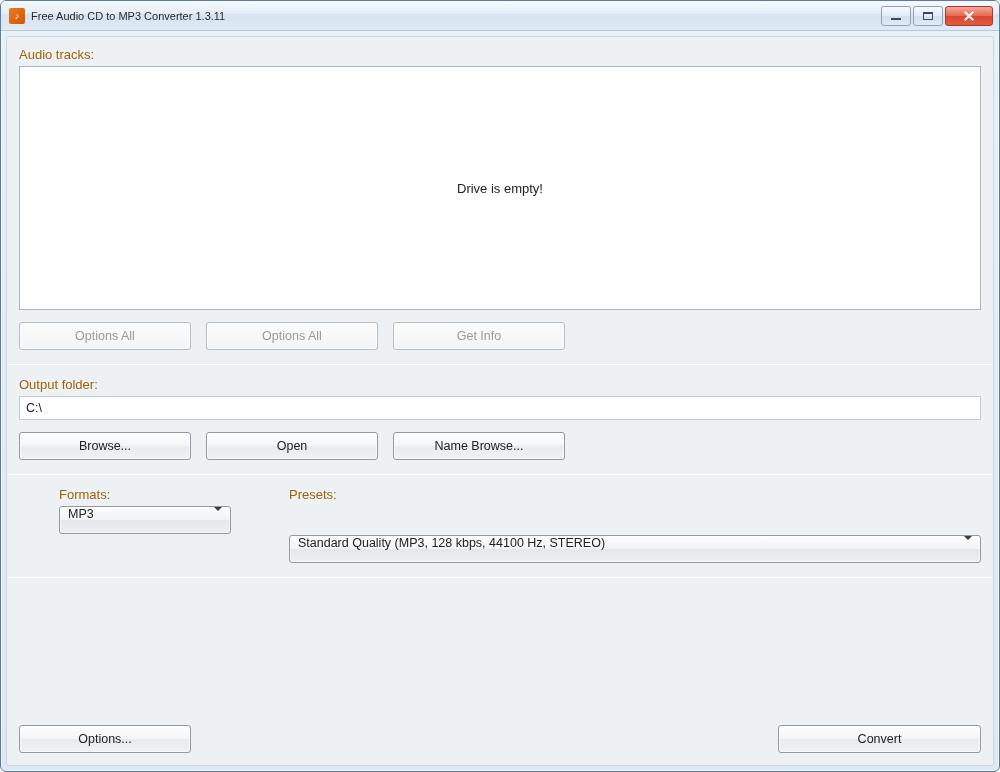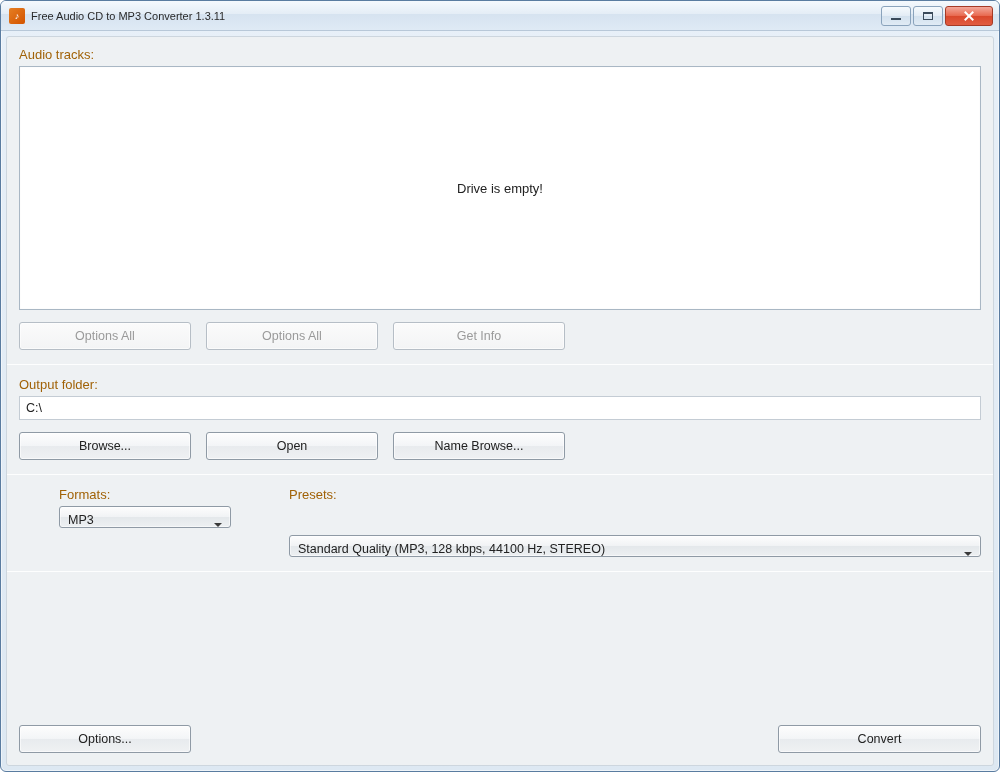--- a/index.html
+++ b/index.html
@@ -129,26 +129,26 @@
       height: 24px;
       padding: 3px 6px;
       font-size: 12.5px;
       color: #222;
       outline: none;
       width: 100%;
       display: flex;
       align-items: center;
     }
     .dropdown {
-      height: 22px;
+      height: 28px;
       border: 1px solid #8f9aa5;
       border-radius: 3px;
       background: linear-gradient(to bottom, #fdfdfd 0%, #f1f3f5 48%, #e4e8eb 52%, #edf0f2 100%);
       display: flex;
-      align-items: flex-end;
+      align-items: flex-start;
       padding: 0 4px 0 8px;
       font-size: 12.5px;
       color: #222;
       cursor: default;
       box-shadow: inset 0 0 0 1px rgba(255,255,255,0.5);
     }
     .dropdown .dd-text { flex: 1; }
     .dd-arrow {
       width: 0; height: 0;
       border-left: 4px solid transparent;

